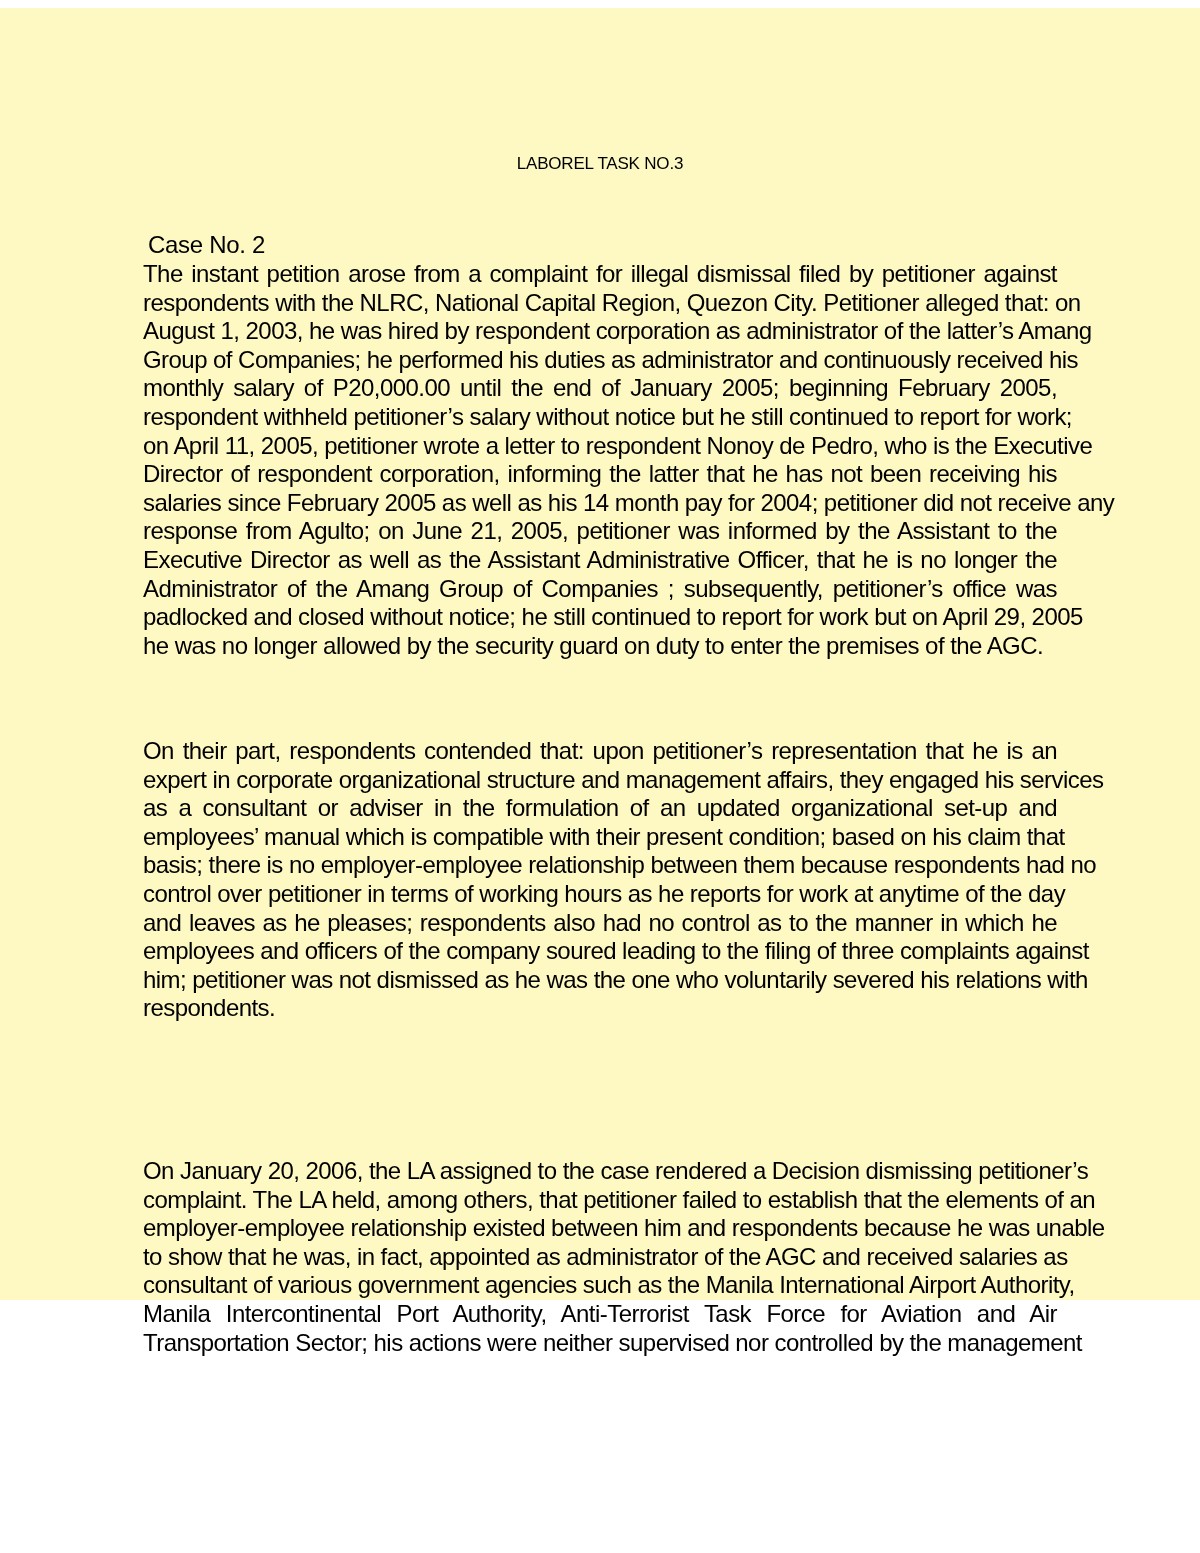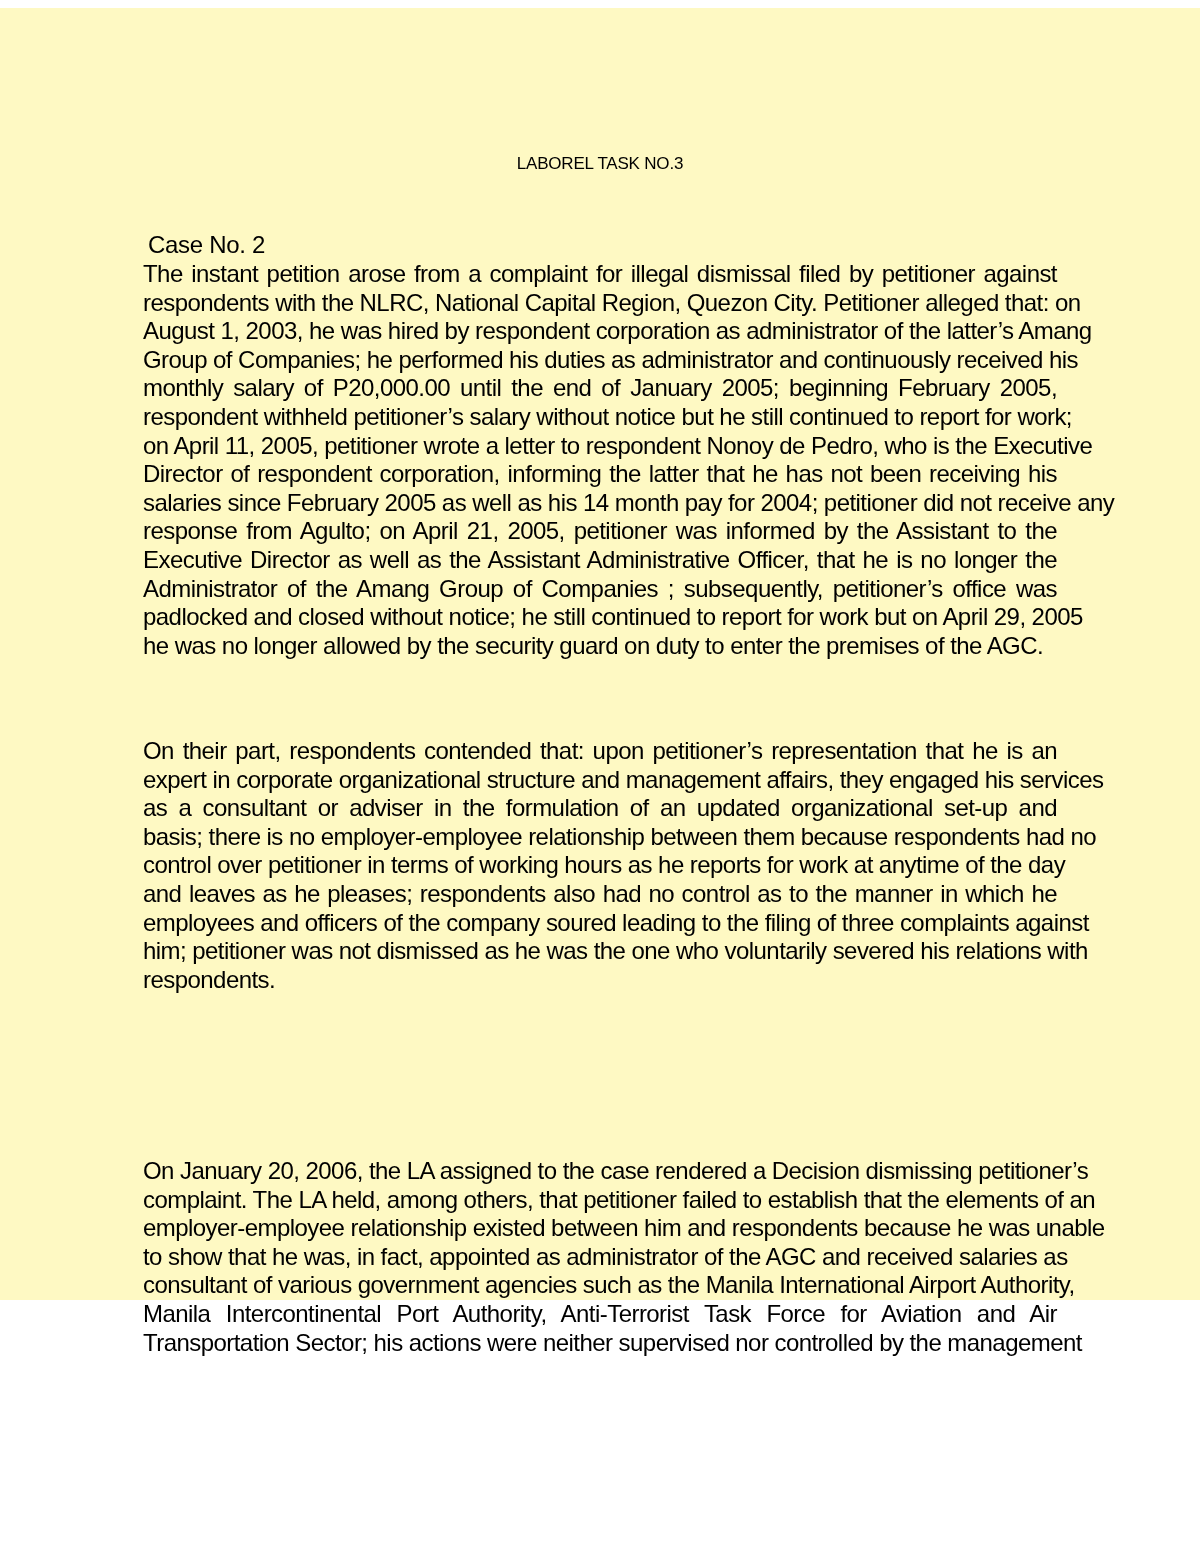--- a/index.html
+++ b/index.html
@@ -72,30 +72,31 @@
   <div class="para" id="para-1">
       <div class="line">The instant petition arose from a complaint for illegal dismissal filed by petitioner against</div>
       <div class="line">respondents with the NLRC, National Capital Region, Quezon City. Petitioner alleged that: on</div>
       <div class="line">August 1, 2003, he was hired by respondent corporation as administrator of the latter’s Amang</div>
       <div class="line">Group of Companies; he performed his duties as administrator and continuously received his</div>
       <div class="line">monthly salary of P20,000.00 until the end of January 2005; beginning February 2005,</div>
       <div class="line">respondent withheld petitioner’s salary without notice but he still continued to report for work;</div>
       <div class="line">on April 11, 2005, petitioner wrote a letter to respondent Nonoy de Pedro, who is the Executive</div>
       <div class="line">Director of respondent corporation, informing the latter that he has not been receiving his</div>
       <div class="line">salaries since February 2005 as well as his 14 month pay for 2004; petitioner did not receive any</div>
-      <div class="line">response from Agulto; on April 21, 2005, petitioner was informed by the Assistant to the</div>
+      <div class="line">response from Agulto; on June 21, 2005, petitioner was informed by the Assistant to the</div>
       <div class="line">Executive Director as well as the Assistant Administrative Officer, that he is no longer the</div>
       <div class="line">Administrator of the Amang Group of Companies ; subsequently, petitioner’s office was</div>
       <div class="line">padlocked and closed without notice; he still continued to report for work but on April 29, 2005</div>
       <div class="line last">he was no longer allowed by the security guard on duty to enter the premises of the AGC.</div>
     </div>
   <div class="para" id="para-2">
       <div class="line">On their part, respondents contended that: upon petitioner’s representation that he is an</div>
       <div class="line">expert in corporate organizational structure and management affairs, they engaged his services</div>
       <div class="line">as a consultant or adviser in the formulation of an updated organizational set-up and</div>
+      <div class="line">employees’ manual which is compatible with their present condition; based on his claim that</div>
       <div class="line">basis; there is no employer-employee relationship between them because respondents had no</div>
       <div class="line">control over petitioner in terms of working hours as he reports for work at anytime of the day</div>
       <div class="line">and leaves as he pleases; respondents also had no control as to the manner in which he</div>
       <div class="line">employees and officers of the company soured leading to the filing of three complaints against</div>
       <div class="line">him; petitioner was not dismissed as he was the one who voluntarily severed his relations with</div>
       <div class="line last">respondents.</div>
     </div>
   <div class="para" id="para-3">
       <div class="line">On January 20, 2006, the LA assigned to the case rendered a Decision dismissing petitioner’s</div>
       <div class="line">complaint. The LA held, among others, that petitioner failed to establish that the elements of an</div>

